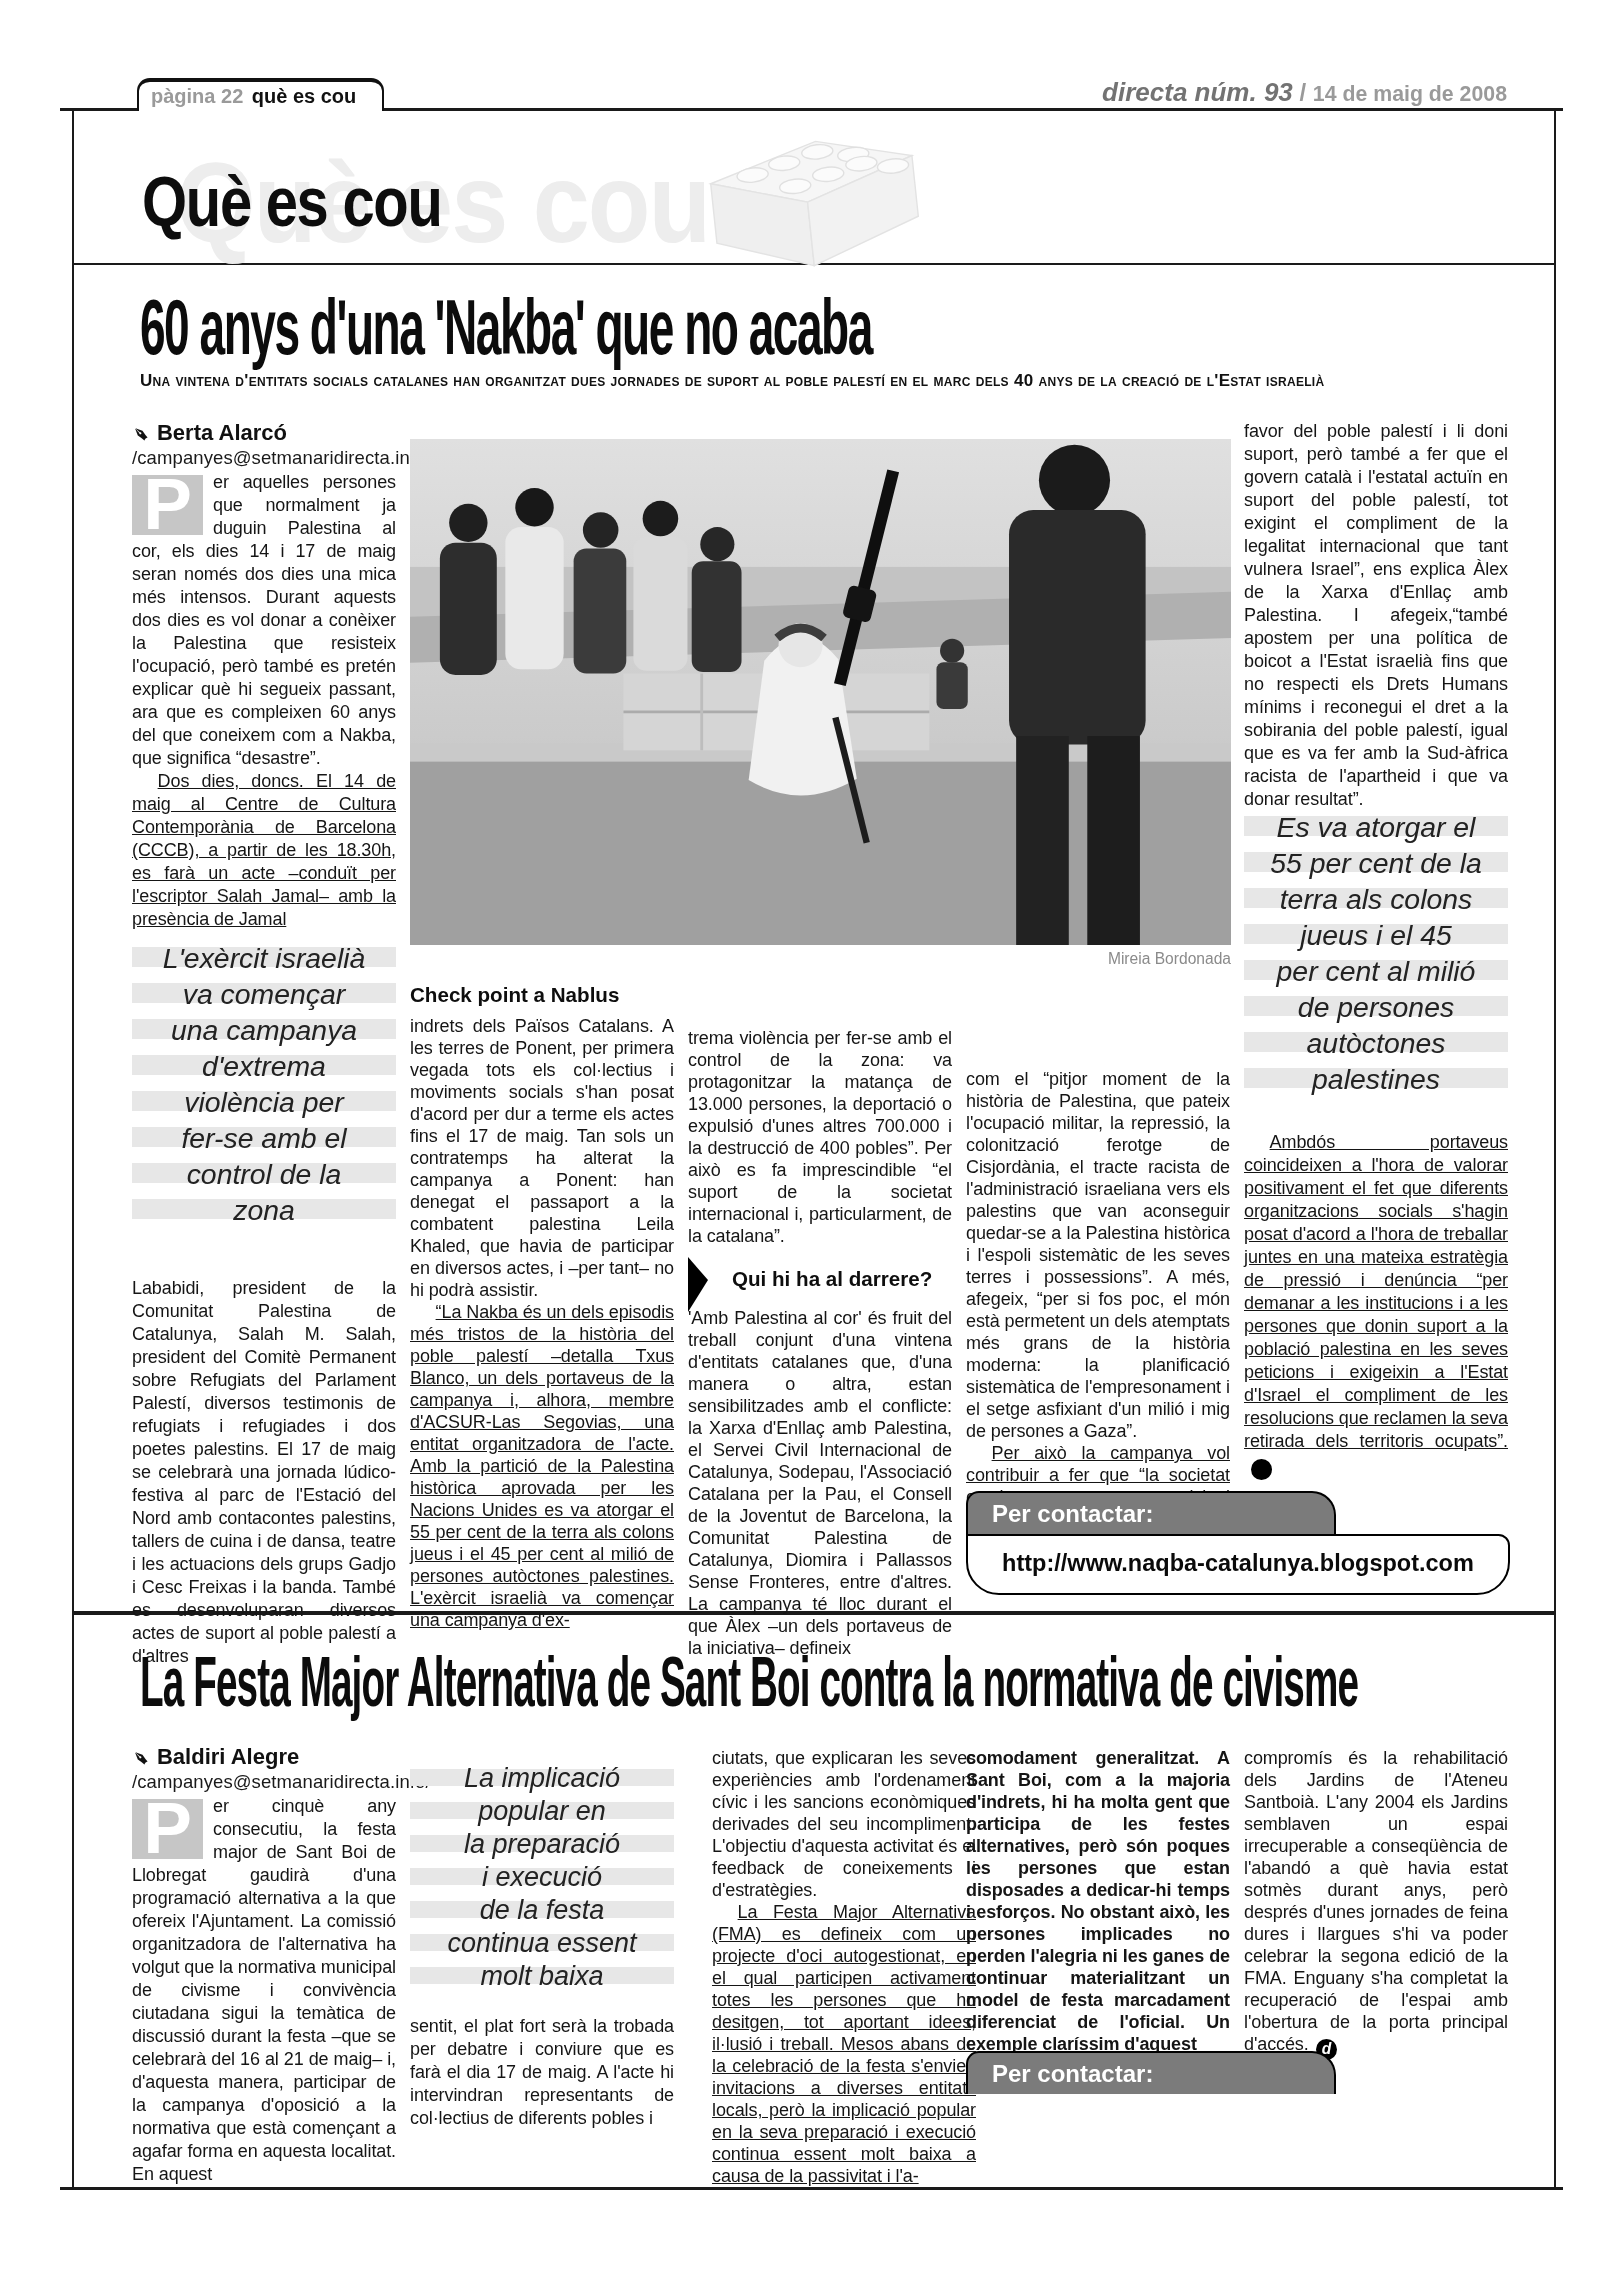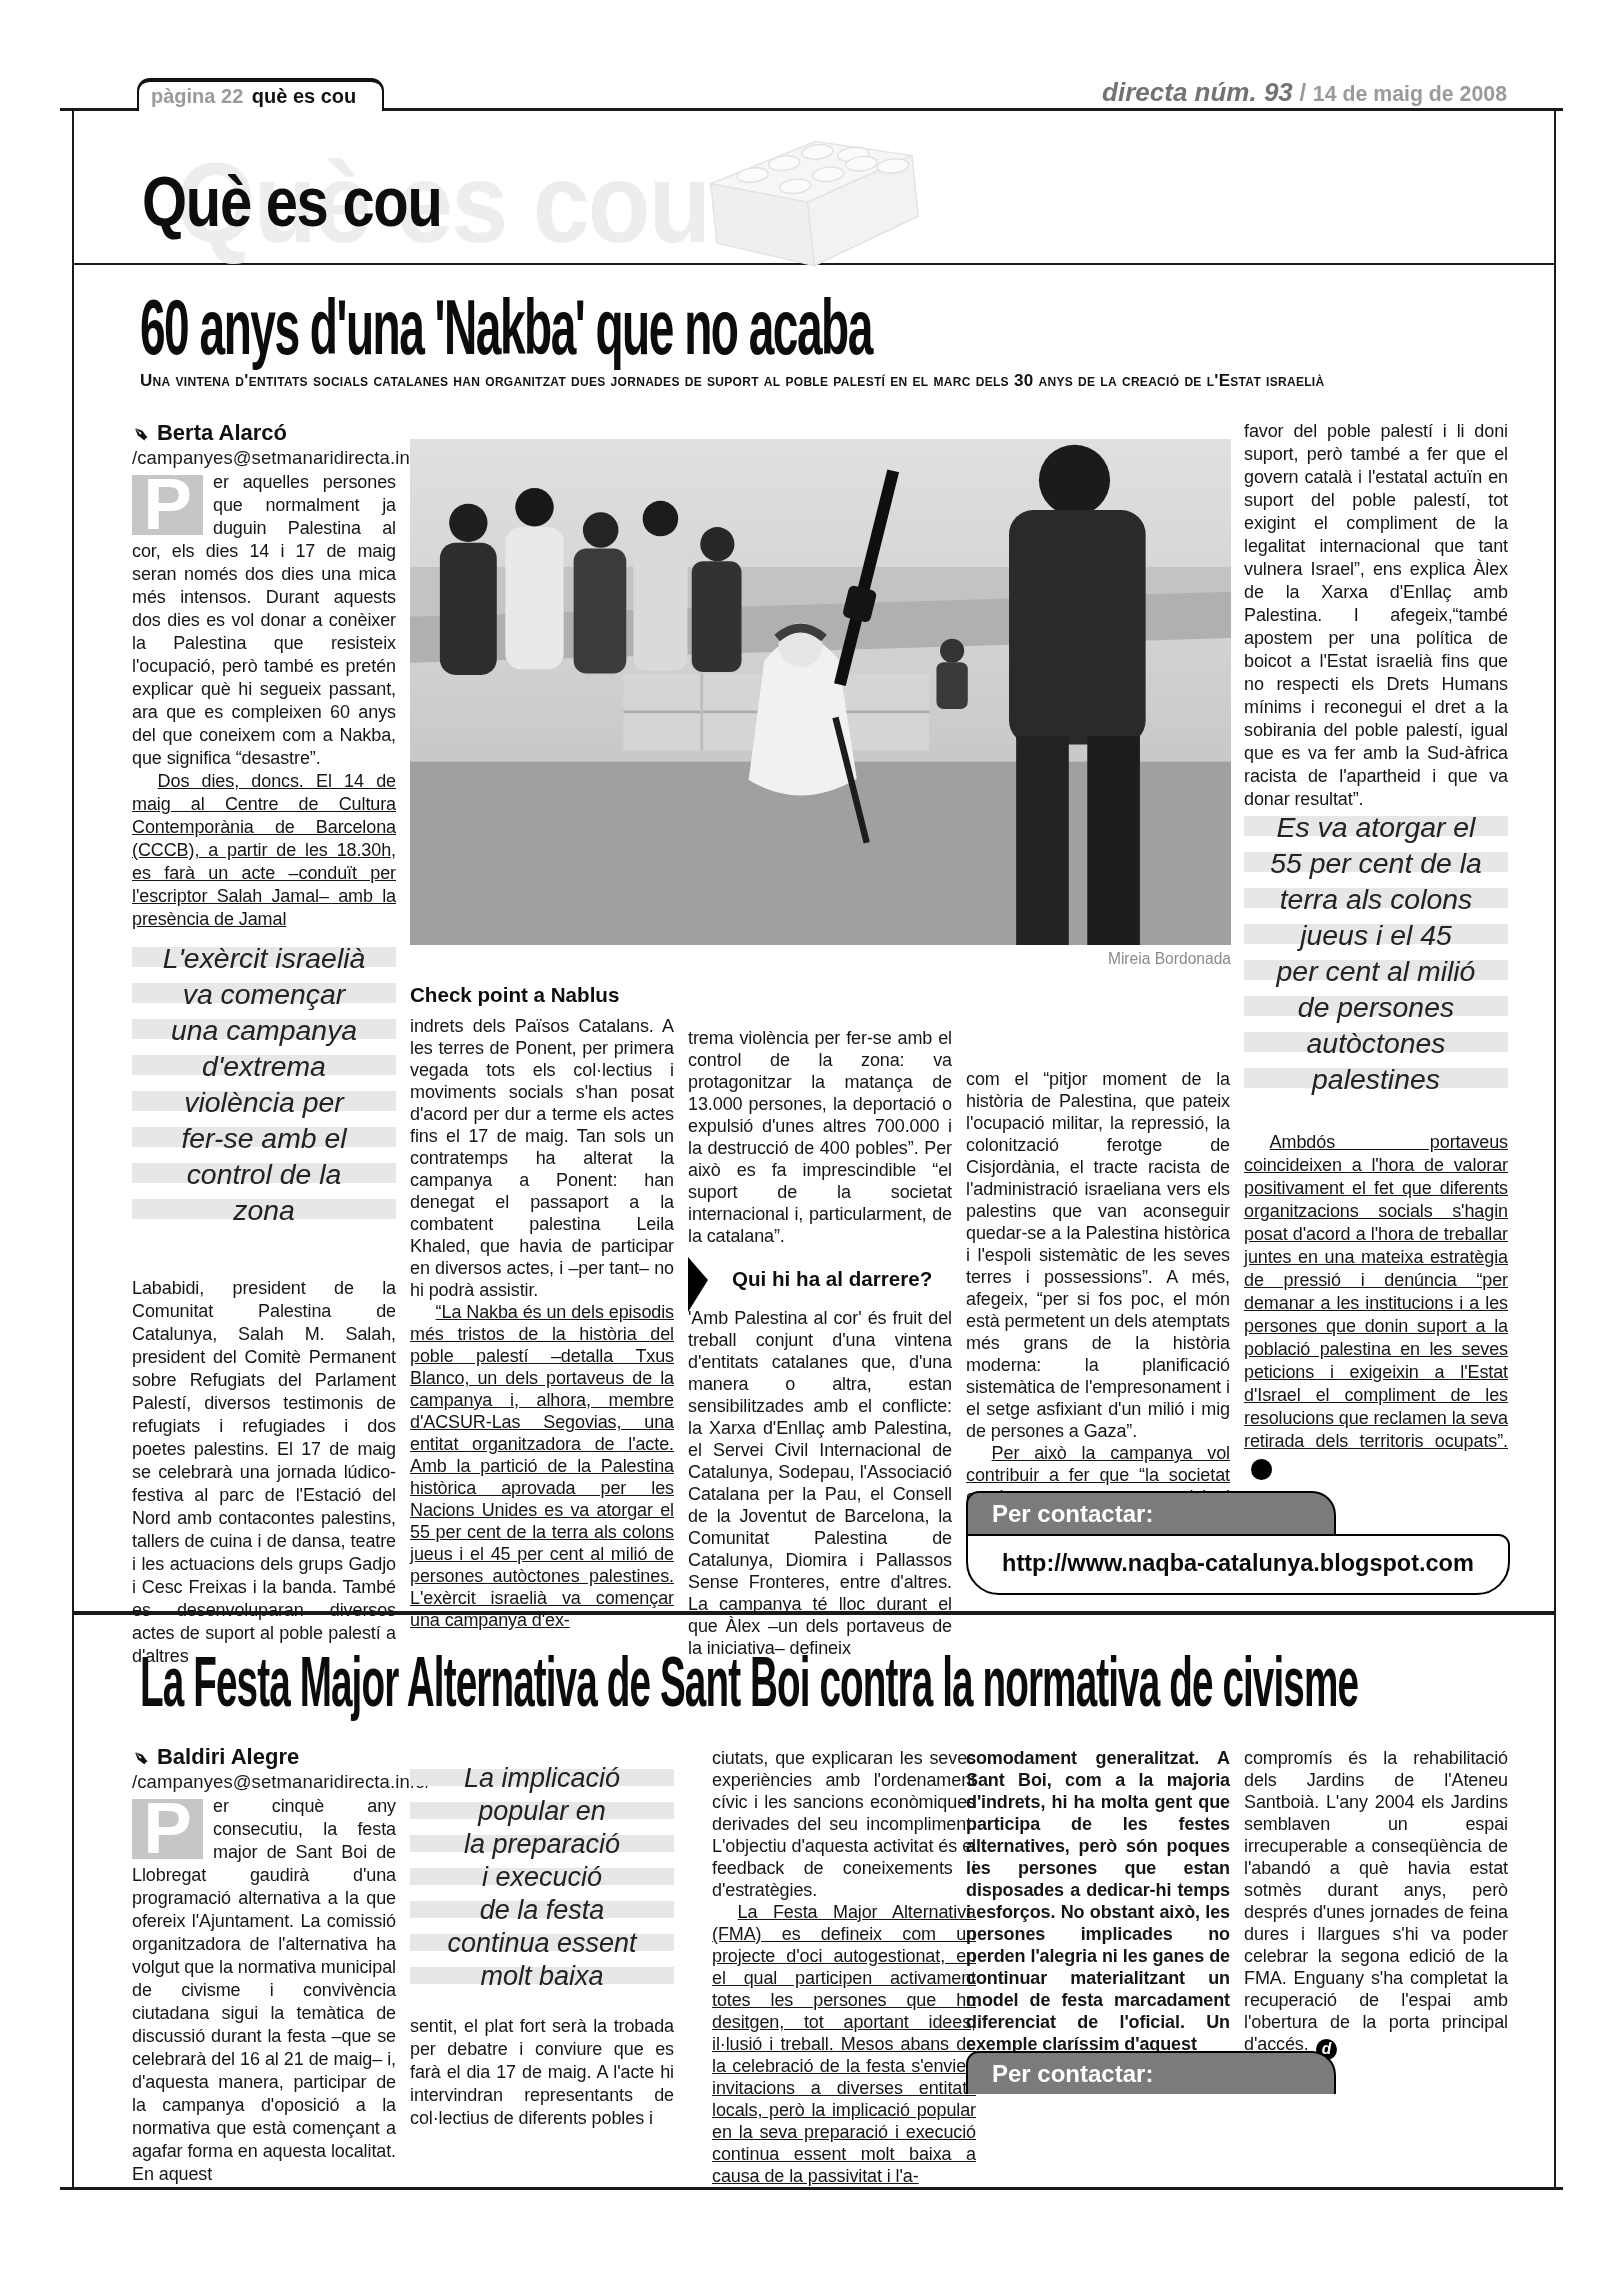--- a/index.html
+++ b/index.html
@@ -164,21 +164,21 @@
     <ellipse cx="140" cy="78" rx="22" ry="10" fill="#fbfbfb" stroke="#e0e0e0" stroke-width="2"></ellipse>
     <ellipse cx="188" cy="66" rx="22" ry="10" fill="#fbfbfb" stroke="#e0e0e0" stroke-width="2"></ellipse>
     <ellipse cx="236" cy="56" rx="22" ry="10" fill="#fbfbfb" stroke="#e0e0e0" stroke-width="2"></ellipse>
     <ellipse cx="280" cy="64" rx="22" ry="10" fill="#fbfbfb" stroke="#e0e0e0" stroke-width="2"></ellipse>
   </svg>
 </div>
 <div class="abs" id="section-ghost">Què es cou</div>
 <div class="abs" id="section-title">Què es cou</div>
 
 <div class="abs headline" id="a1-title">60 anys d'una 'Nakba' que no acaba</div>
-<div class="abs" id="a1-subtitle">Una vintena d'entitats socials catalanes han organitzat dues jornades de suport al poble palestí en el marc dels 30 anys de la creació de l'Estat israelià</div>
+<div class="abs" id="a1-subtitle">Una vintena d'entitats socials catalanes han organitzat dues jornades de suport al poble palestí en el marc dels 40 anys de la creació de l'Estat israelià</div>
 
 <div class="abs col" id="a1-author">
   <div class="author-row">
     <span class="pen-icon">✒</span>
     <span class="author-name">Berta Alarcó</span>
   </div>
   <div class="author-email">/campanyes@setmanaridirecta.info/</div>
 </div>
 
 <div class="abs col body-text" id="a1-c1p">

